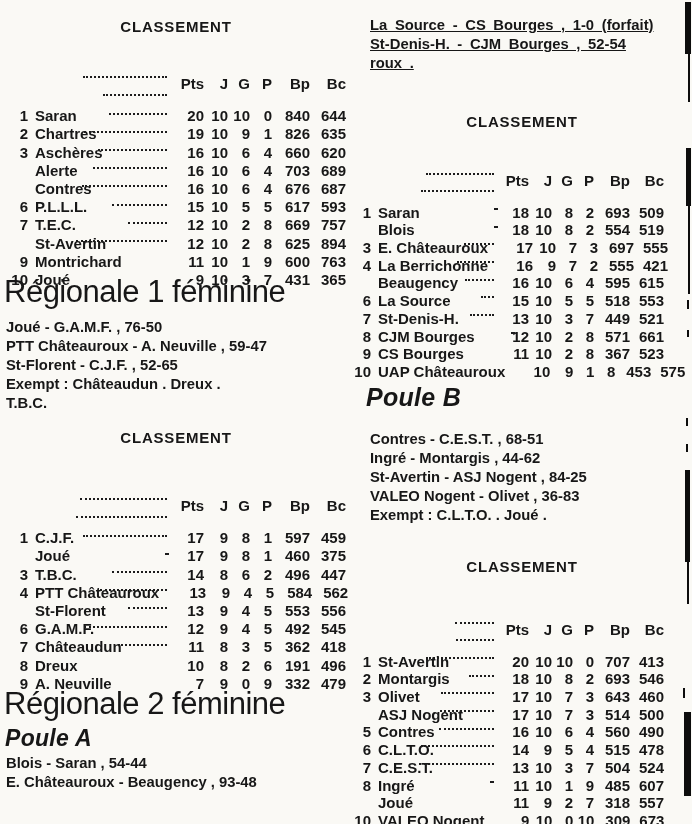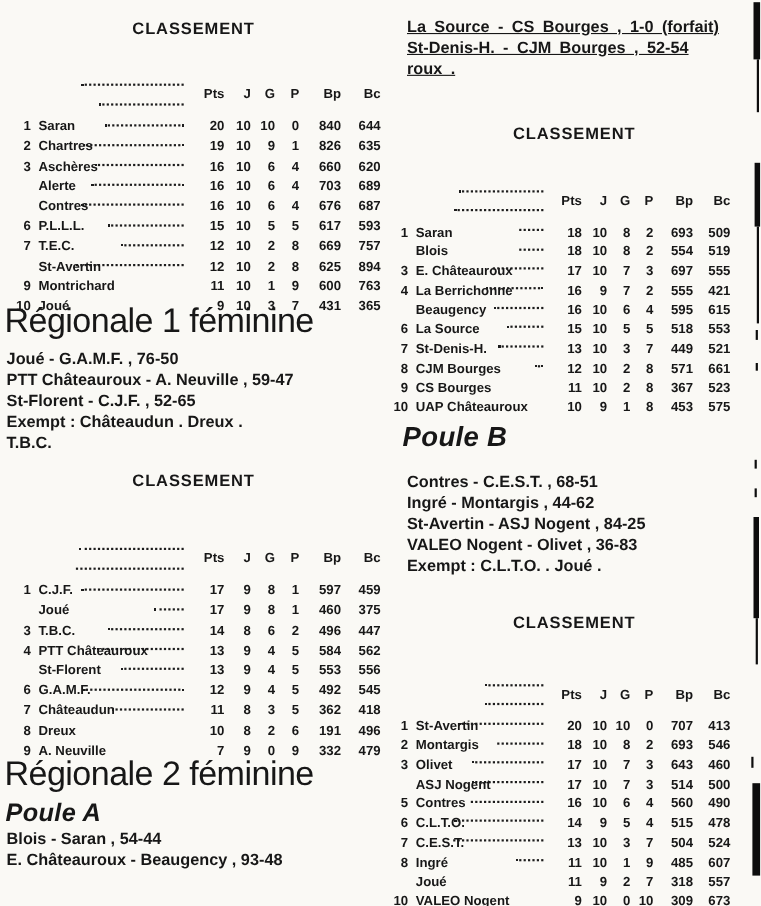--- a/index.html
+++ b/index.html
@@ -19,21 +19,21 @@
   .leftcol-x{left:6px;width:340px;}
   .rightcol-x{left:352px;width:312px;}
 
   
   .classement{
     font-size:15px;font-weight:700;letter-spacing:.8px;
     text-align:center;
   }
 
   
-  .standings{font-size:12px;font-weight:700;}
+  .standings{font-size:15px;font-weight:700;}
   .trow{display:flex;align-items:baseline;height:18.2px;white-space:nowrap;}
   .tight .trow{height:17.7px;}
   .trow .rank{flex:none;width:22px;text-align:right;}
   .tight .trow .rank{width:19px;}
   .trow .team{flex:none;margin-left:7px;margin-top:43px;}
   .trow .leader{
     flex:1;min-width:4px;height:2px;align-self:center;
     border-bottom:2px dotted #1c1c1c;
     margin:6px 9px 0 6px;
   }

